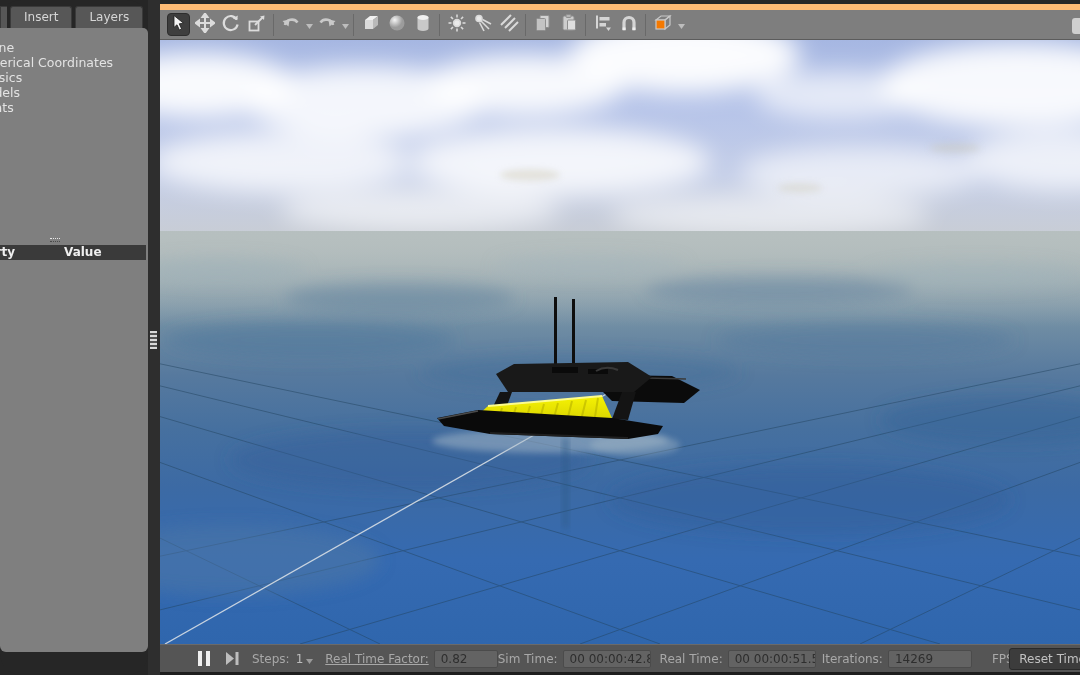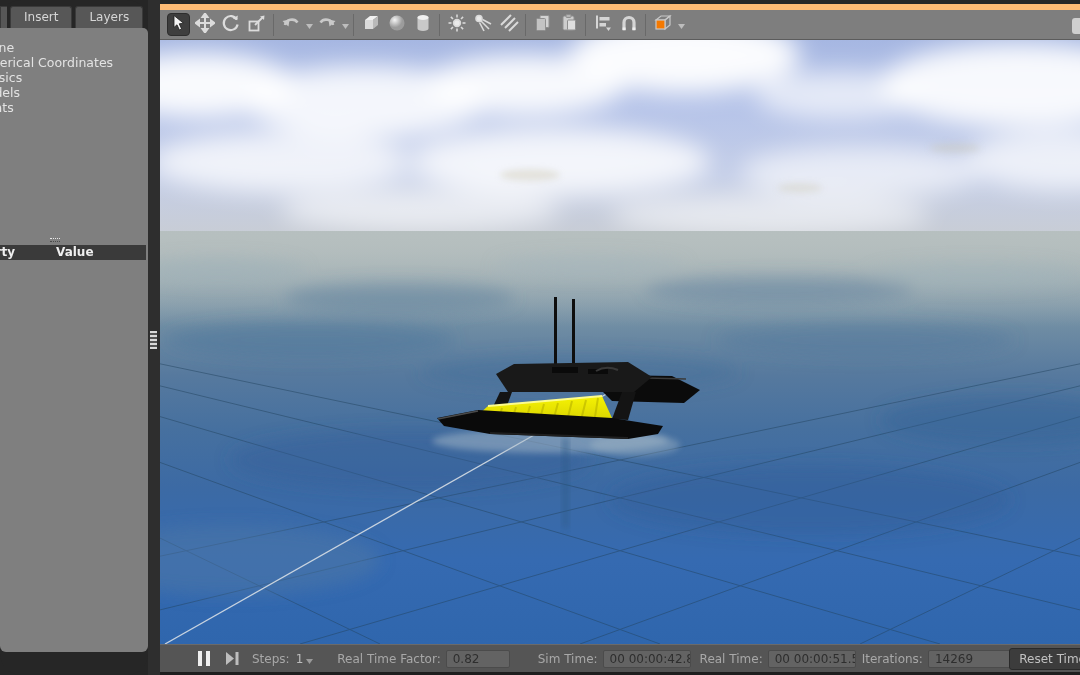--- a/index.html
+++ b/index.html
@@ -14,21 +14,21 @@
          border-radius:3px 3px 0 0; color:#d6d6d6; font-size:12px; line-height:21px; }
   #panel-body { position:absolute; left:0; top:28px; width:148px; height:624px; background:#7f7f7f;
                 border-radius:0 5px 6px 6px; overflow:hidden; }
   .tree { position:absolute; left:-24px; top:12px; width:200px; color:#e3e3e3; font-size:12.5px; }
   .tree .titem { height:15px; line-height:15px; white-space:nowrap; }
   .pv-grip { position:absolute; left:50px; top:210px; width:10px; height:4px;
              border-top:1px dotted #e8e8e8; border-bottom:1px dotted #4a4a4a; }
   .pv-header { position:absolute; left:0; top:217px; width:146px; height:15px; background:#3a3a3a;
                color:#efefef; font-size:12px; font-weight:bold; display:flex; overflow:hidden; }
   .pv-header .prop { margin-left:-44px; width:92px; }
-  .pv-header .val  { margin-left:8px; }
+  .pv-header .val  { margin-left:16px; }
 
   
   #v-splitter { position:absolute; left:148px; top:0; width:12px; height:675px; background:#2e2e2e; }
   #v-splitter .grip { position:absolute; left:2px; top:331px; width:7px; height:18px;
                       background:repeating-linear-gradient(#d9d9d9 0 2px, #555 2px 4px); }
 
   
   #main { position:absolute; left:160px; top:4px; width:920px; height:675px; background:#fdba74; }
   #toolbar { position:absolute; left:0; top:6px; width:920px; height:30px; background:#7e7e7e;
              border-bottom:1px solid #5c5c5c; display:flex; align-items:center; padding-left:7px; overflow:hidden; }
@@ -426,23 +426,23 @@
             <rect x="10.5" y="0" width="3" height="13" fill="#bdbdbd"></rect>
           </svg>
       </div>
       <span class="sb-label" style="margin-left:13px;">Steps:</span>
       <span class="sb-label" style="margin-left:6px;color:#bdbdbd;">1</span>
       <span class="sb-icon" style="margin-left:3px;margin-top:6px;">
         <svg width="7" height="5" viewBox="0 0 7 5">
             <path d="M0 0 L7 0 L3.5 5 Z" fill="#9a9a9a"></path>
           </svg>
       </span>
-      <span class="sb-label" style="margin-left:24px;">Real Time Factor:</span>
+      <span class="sb-label" style="margin-left:12px;text-decoration:underline;">Real Time Factor:</span>
       <span class="sb-field" style="margin-left:5px;width:64px;">0.82</span>
-      <span class="sb-label" style="margin-left:28px;">Sim Time:</span>
+      <span class="sb-label" style="margin-left:0;">Sim Time:</span>
       <span class="sb-field" style="margin-left:5px;width:88px;">00 00:00:42.810</span>
       <span class="sb-label" style="margin-left:9px;">Real Time:</span>
       <span class="sb-field" style="margin-left:5px;width:88px;">00 00:00:51.529</span>
       <span class="sb-label" style="margin-left:6px;">Iterations:</span>
       <span class="sb-field" style="margin-left:5px;width:84px;">14269</span>
       <span class="sb-label" style="margin-left:20px;">FPS:</span>
       <span class="sb-field" style="margin-left:5px;width:58px;">46.1381</span>
       <button id="reset-btn">Reset Time</button>
     </div>
     <div id="bottom-strip"></div>

